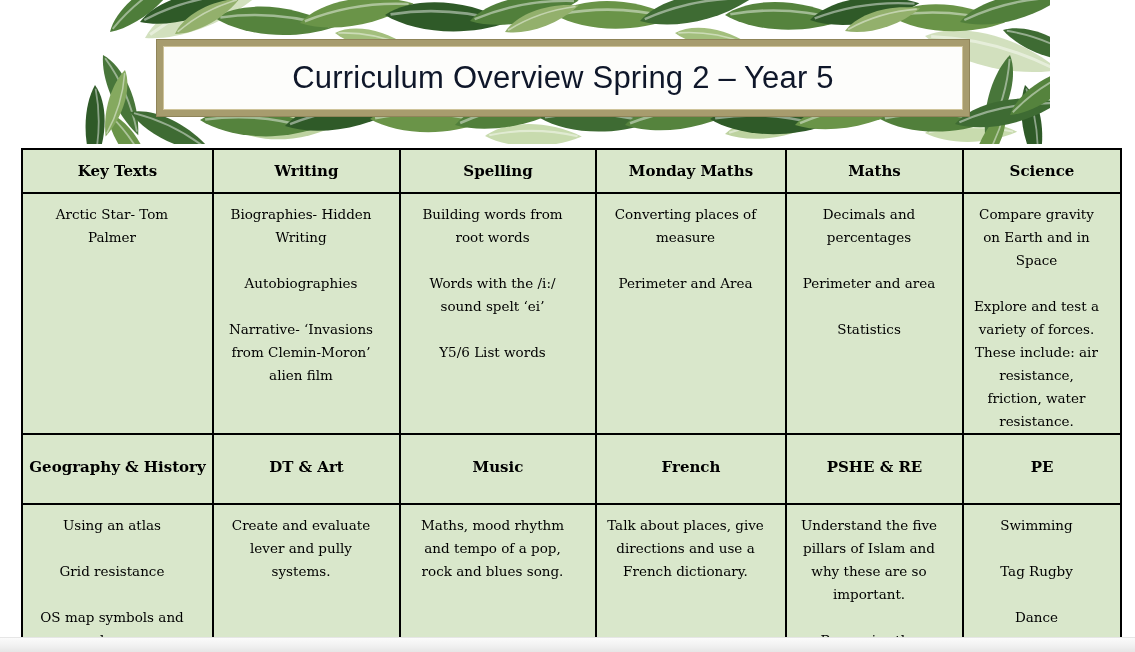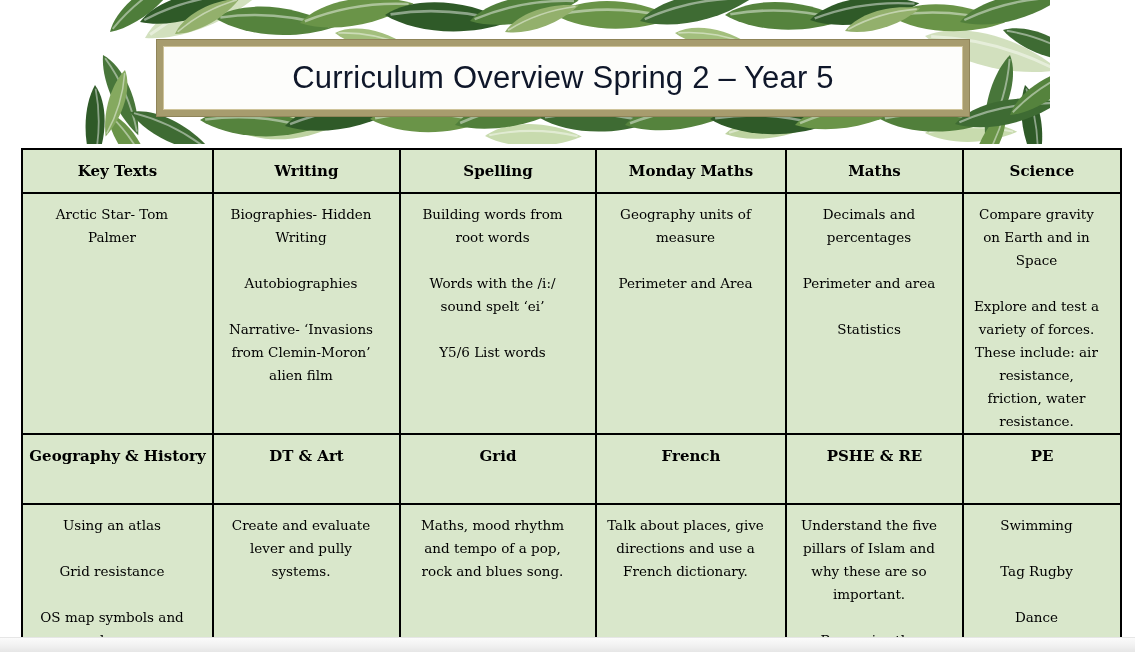--- a/index.html
+++ b/index.html
@@ -30,21 +30,21 @@
     overflow:hidden;
   }
   table.curriculum th{
     font-size:15px;font-weight:700;text-align:center;
     font-family:"DejaVu Serif",serif;
   }
   tr.header-0{height:44px;}
   tr.header-0 th{vertical-align:middle;}
   tr.body-0{height:194px;}
   tr.header-1{height:70px;}
-  tr.header-1 th{vertical-align:top;padding-top:12px;}
+  tr.header-1 th{vertical-align:top;padding-top:23px;}
   tr.body-1{height:178px;}
   table.curriculum td{
     font-size:13.5px;text-align:center;vertical-align:top;
     padding:9px 18px 0 7px;line-height:23px;
   }
   table.curriculum td p{
     margin:0 0 23px 0;line-height:23px;white-space:pre-line;
   }
   table.curriculum td p:last-child{margin-bottom:0;}
   
@@ -148,37 +148,37 @@
             <p>Biographies- Hidden Writing</p>
             <p>Autobiographies</p>
             <p>Narrative- ‘Invasions from Clemin-Moron’ alien film</p>
           </td>
           <td>
             <p>Building words from root words</p>
             <p>Words with the /i:/ sound spelt ‘ei’</p>
             <p>Y5/6 List words</p>
           </td>
           <td>
-            <p>Geography units of measure</p>
+            <p>Converting places of measure</p>
             <p>Perimeter and Area</p>
           </td>
           <td>
             <p>Decimals and percentages</p>
             <p>Perimeter and area</p>
             <p>Statistics</p>
           </td>
           <td>
             <p>Compare gravity on Earth and in Space</p>
             <p>Explore and test a variety of forces. These include: air resistance, friction, water resistance.</p>
           </td>
         </tr>
         <tr class="header-1">
           <th>Geography &amp; History</th>
           <th>DT &amp; Art</th>
-          <th>Grid</th>
+          <th>Music</th>
           <th>French</th>
           <th>PSHE &amp; RE</th>
           <th>PE</th>
         </tr>
         <tr class="body-1">
           <td>
             <p>Using an atlas</p>
             <p>Grid resistance</p>
             <p>OS map symbols and key
 Land use changes over time.</p>

